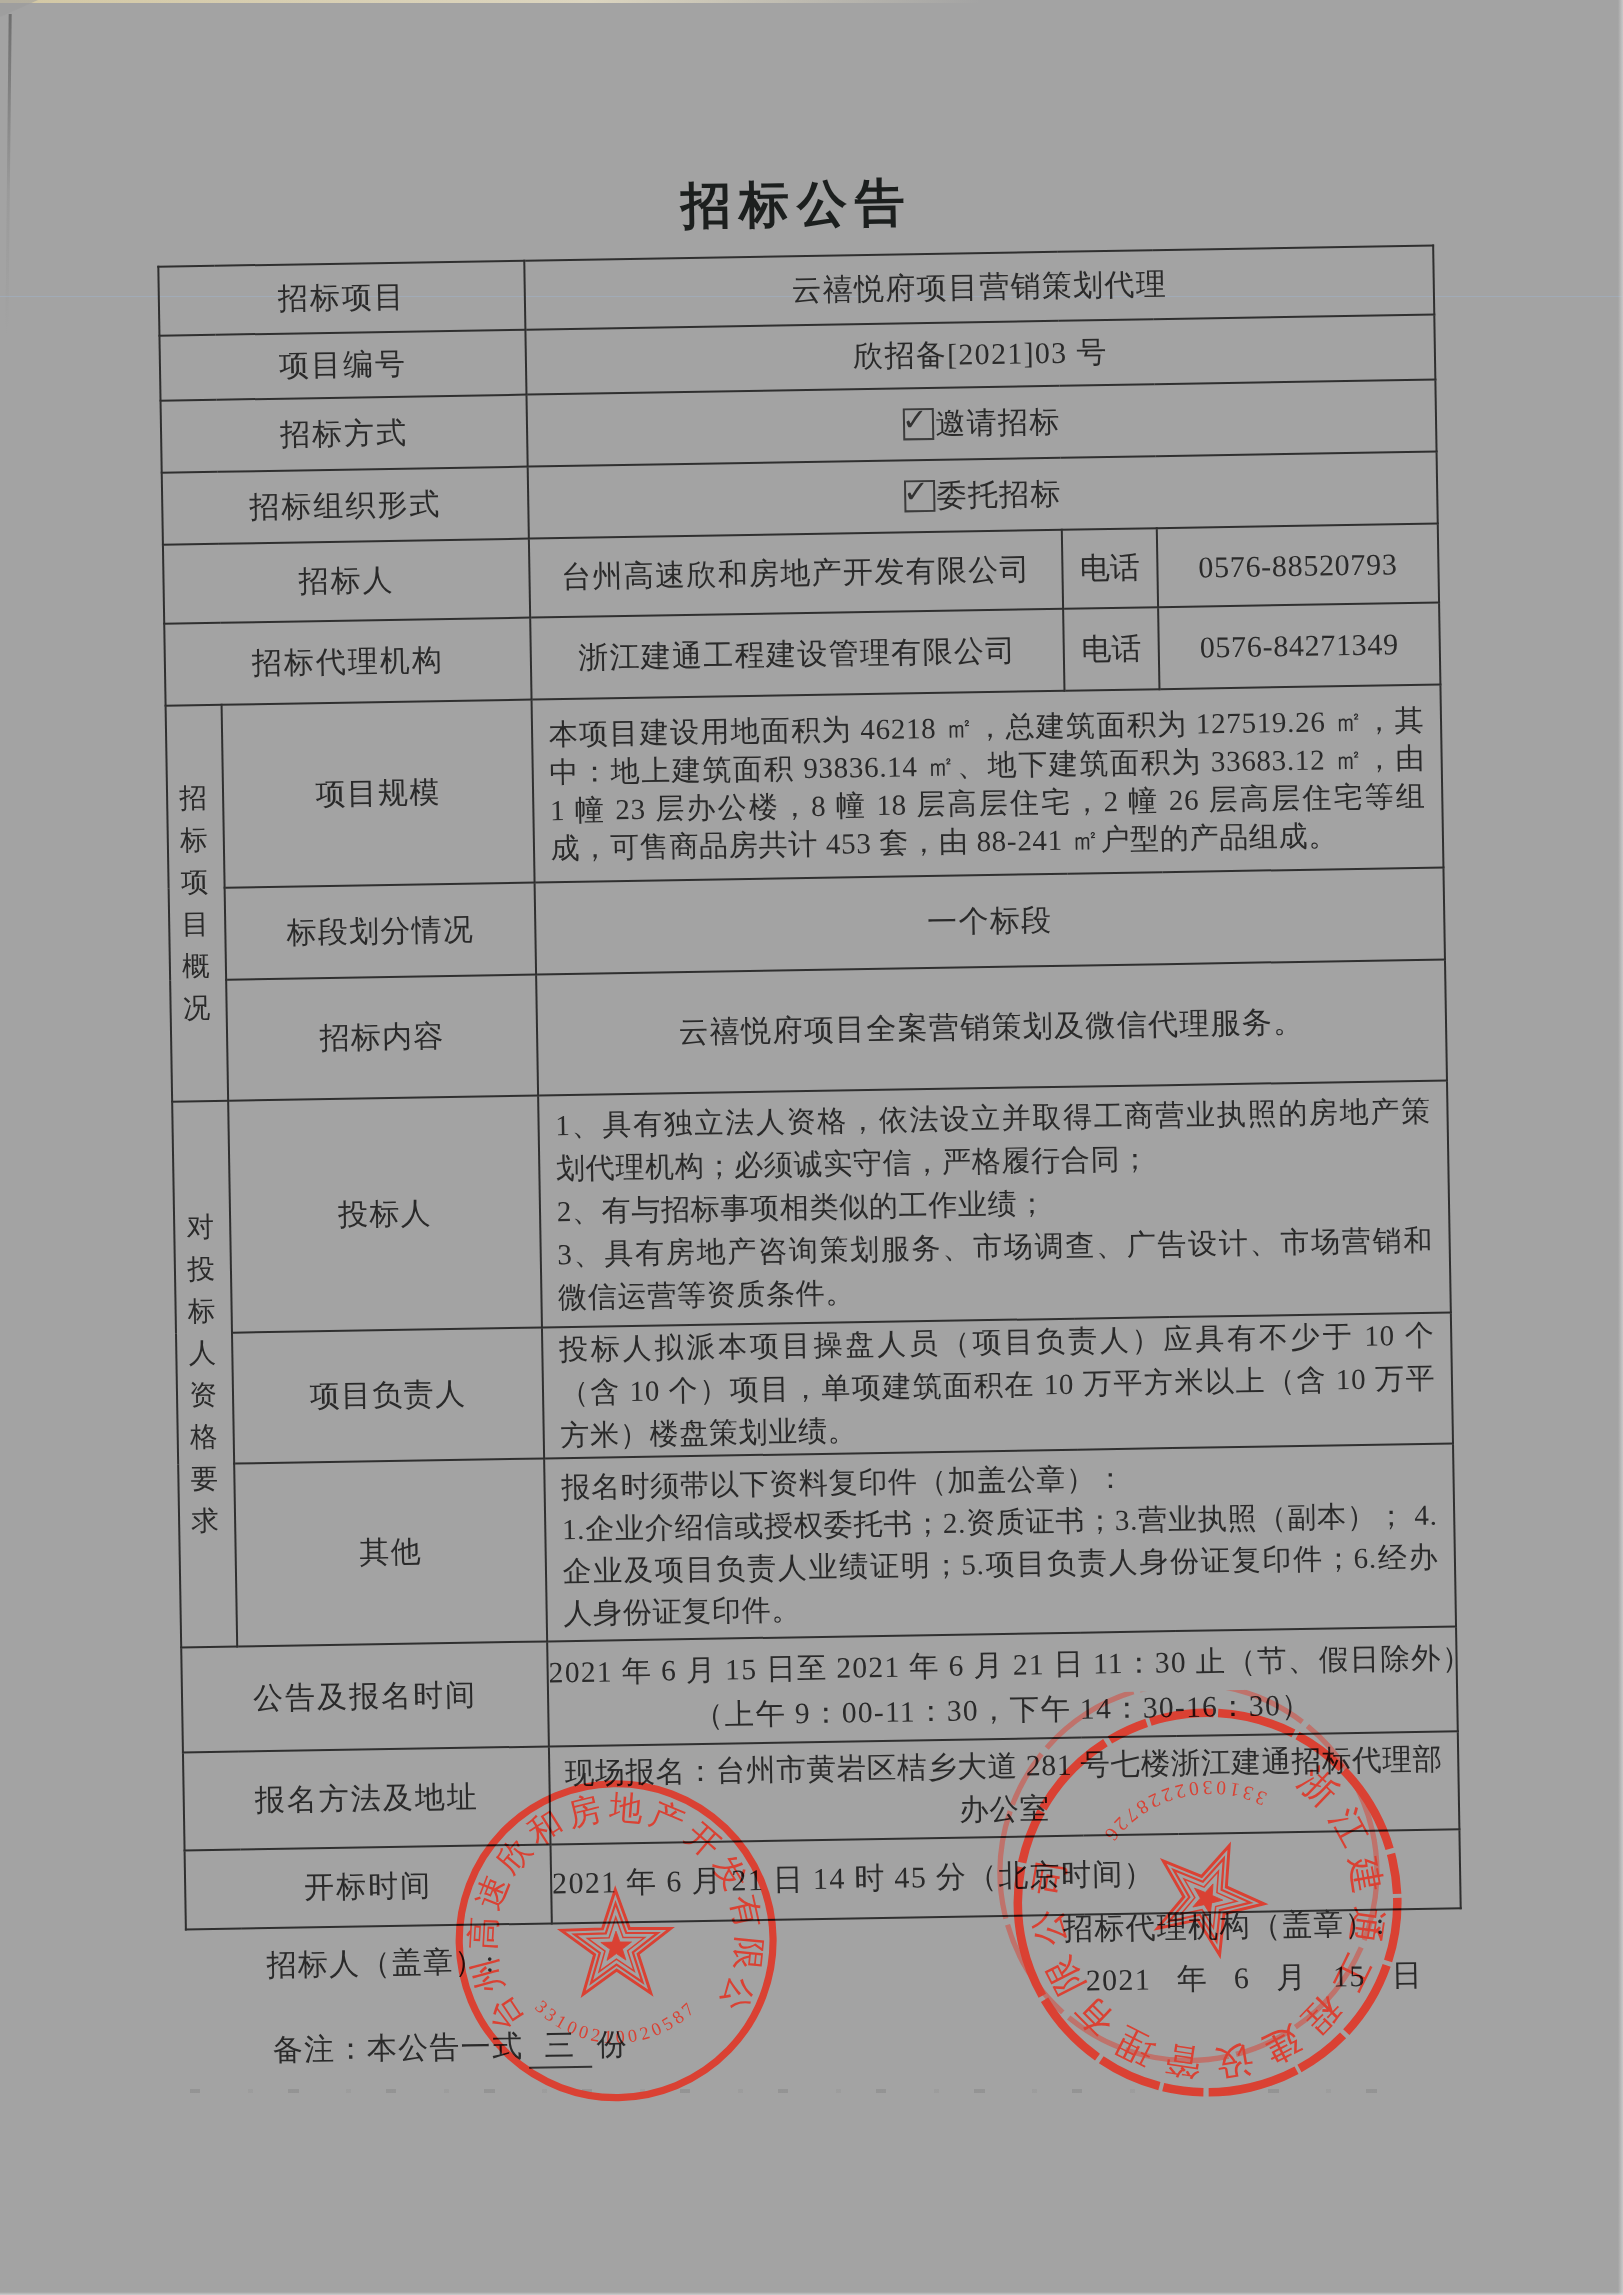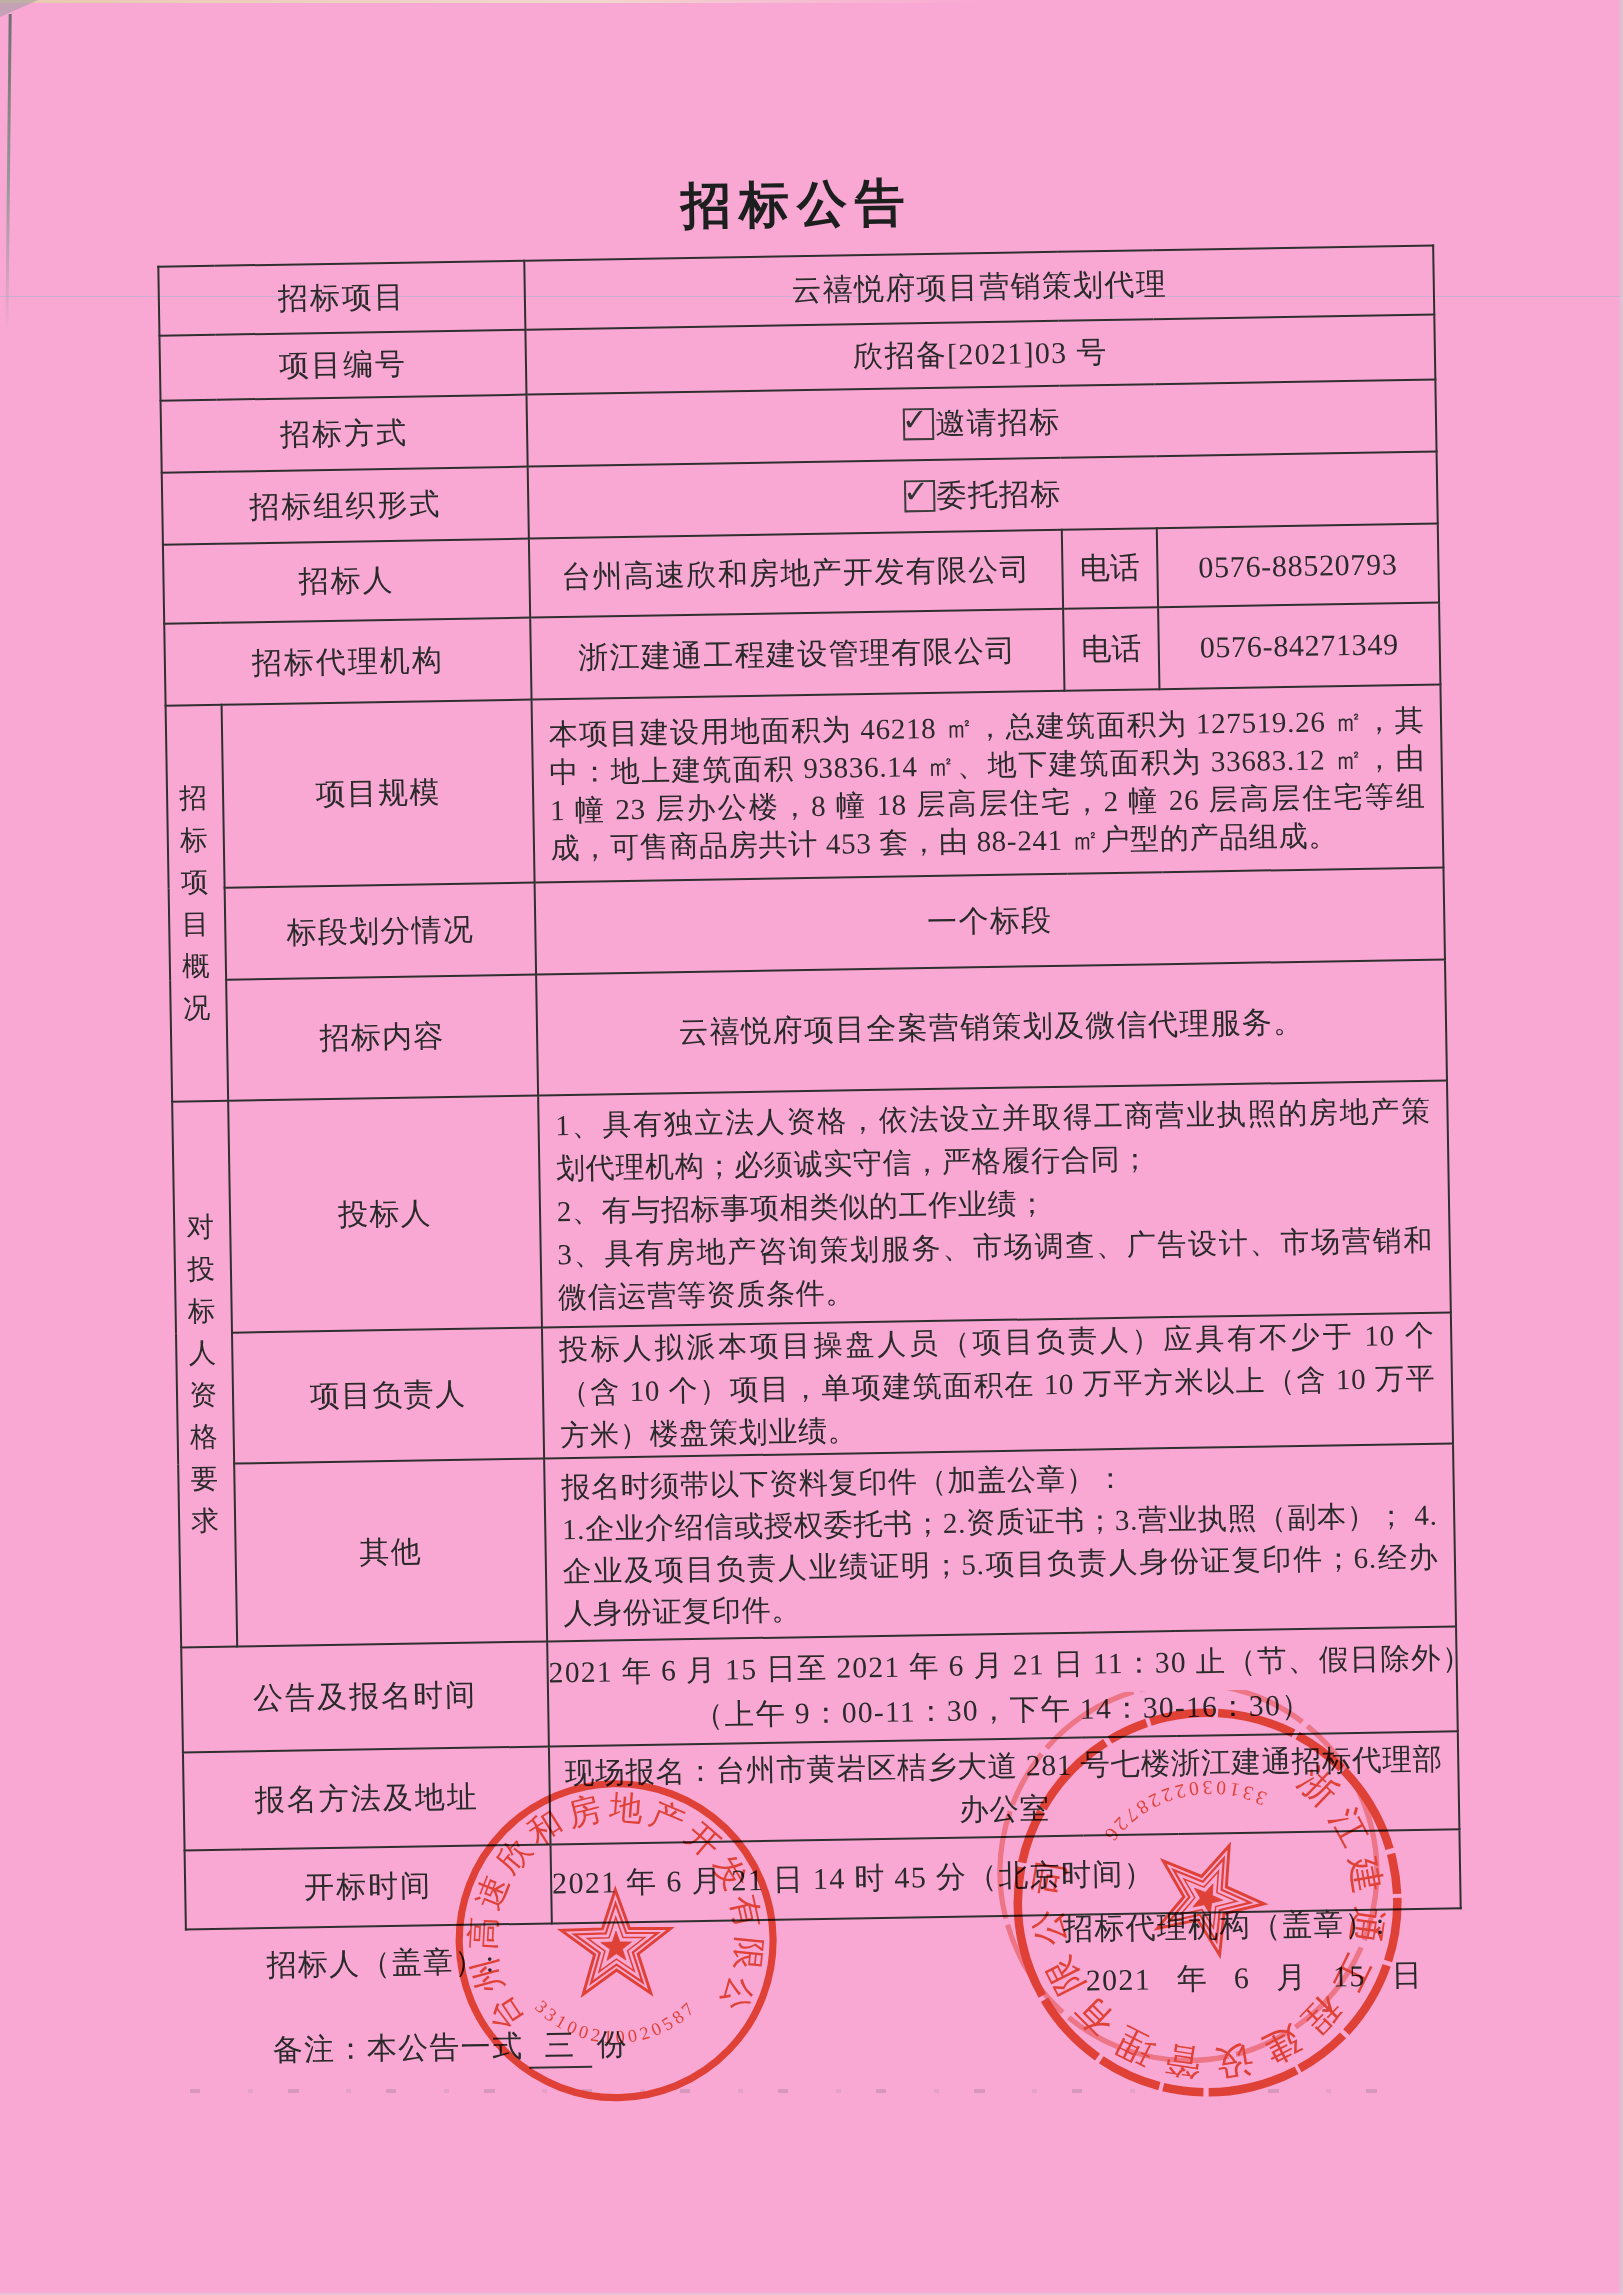--- a/index.html
+++ b/index.html
@@ -1,16 +1,16 @@
 <!DOCTYPE html>
 <html style="font-size:10.5px"><head>
 <meta charset="utf-8">
 <style>
   html,body{margin:0;padding:0;background:#ffffff;}
-  .page{position:relative;width:1623px;height:2295px;background:#f9a8d4;overflow:hidden;
+  .page{position:relative;width:1623px;height:2295px;background:#a3a3a3;overflow:hidden;
         font-family:"Liberation Serif","DejaVu Serif",serif;color:#2a2a2a;}
 
   
   .top-edge{position:absolute;left:0;top:0;width:982px;height:2.6px;
             background:linear-gradient(90deg,#e3d4a4,#efe6c9 60%,transparent);opacity:.75;}
   .left-edge-line{position:absolute;left:6.5px;top:14.4px;width:3.3px;height:321px;
             background:linear-gradient(#6f6f6f,#9a9a9a 55%,rgba(160,160,160,0));transform:rotate(.6deg);}
   .corner-wedge{position:absolute;left:0;top:0;width:0;height:0;
             border-top:17px solid #9b9b9b;border-right:38px solid transparent;opacity:.55;}
   .crease-line{position:absolute;left:0;top:296px;width:100%;height:1.3px;background:#9fb4cb;opacity:.5;}

